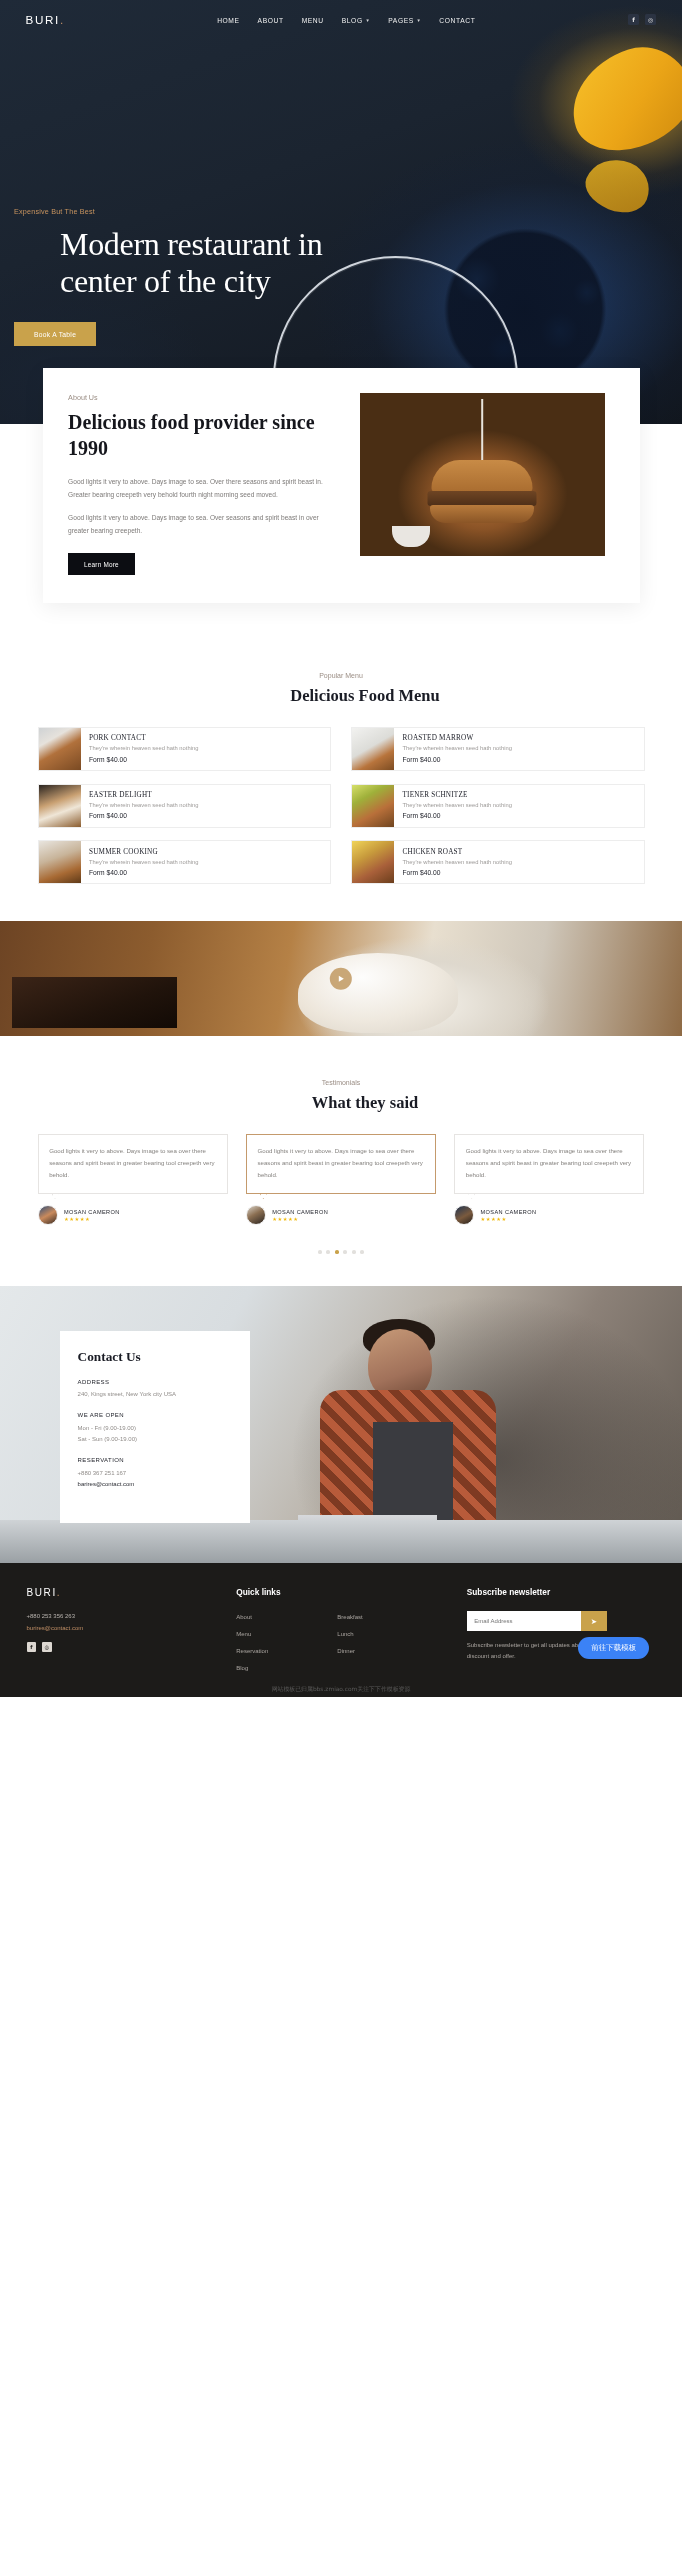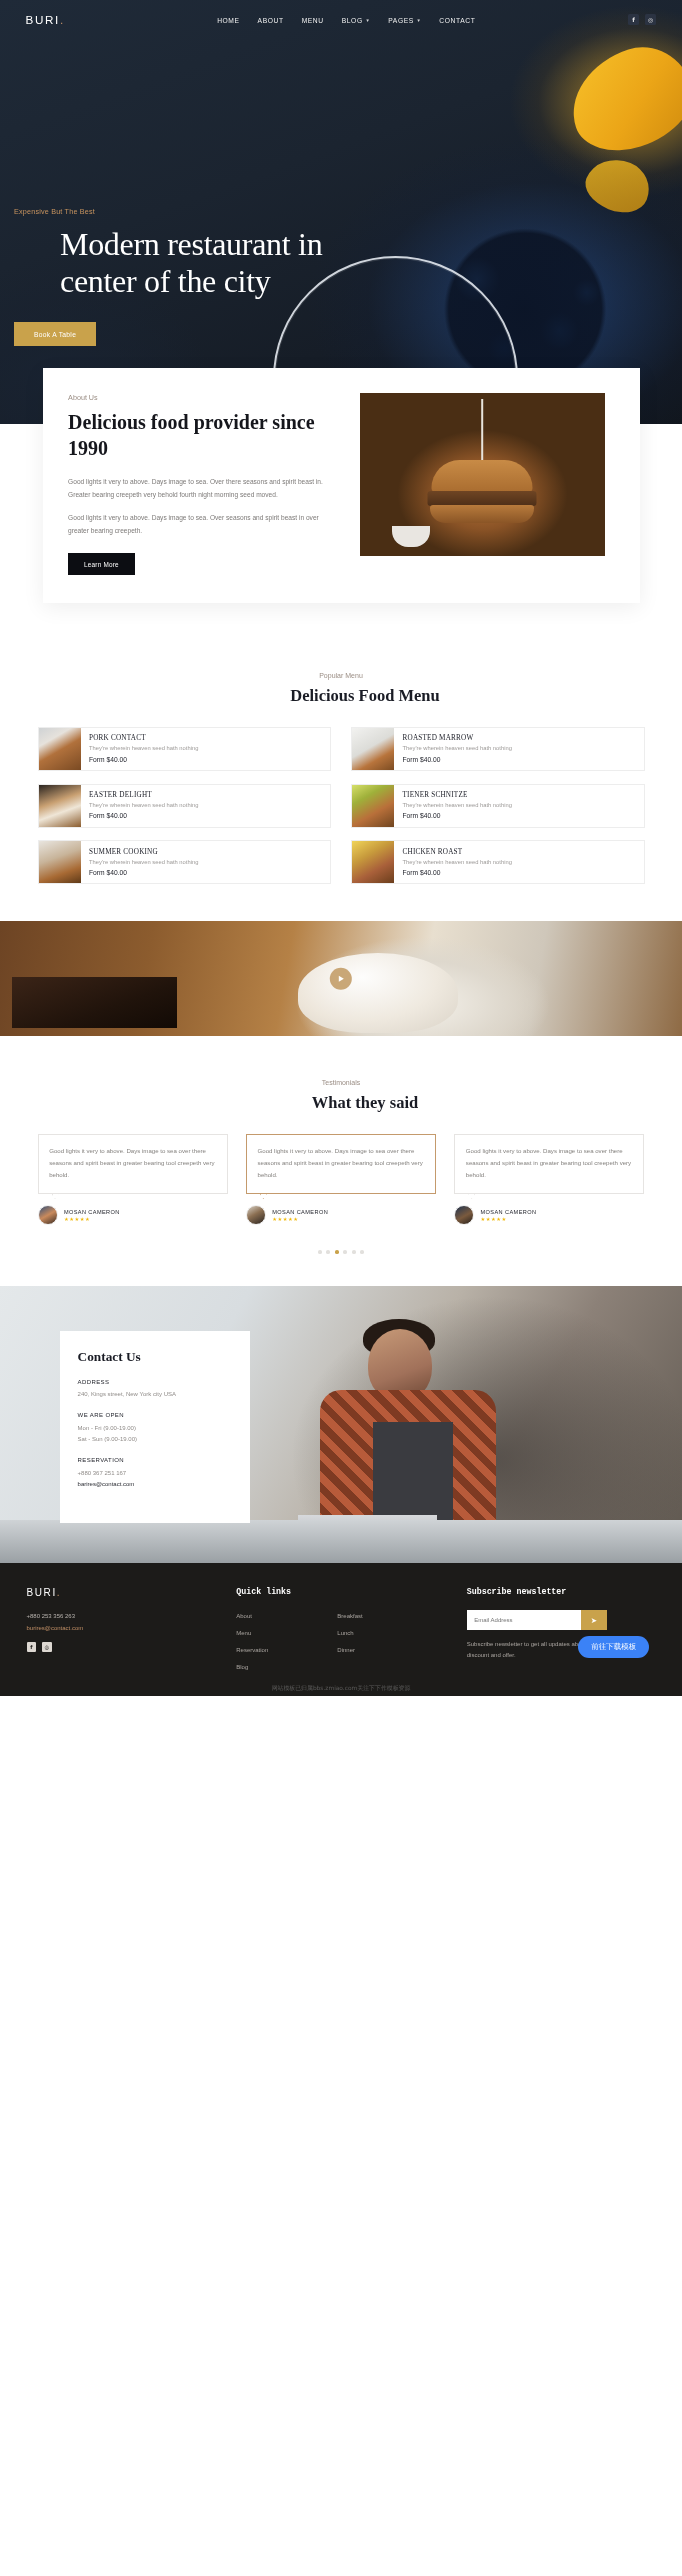--- a/index.html
+++ b/index.html
@@ -497,21 +497,21 @@
     color: #1c1b19;
     border-radius: 1.1px;
     font-size: 5.3px;
     font-weight: 700;
     display: inline-flex; align-items: center; justify-content: center;
     font-family: "DejaVu Sans", sans-serif;
     cursor: pointer;
   }
   .f-title {
     color: #fff;
-    font-family: Liberation Mono, monospace;
+    font-family: Liberation Sans, sans-serif;
     font-weight: 700;
     font-size: 8.3px;
     margin-bottom: 14px;
   }
   .links-cols { display: flex; gap: 69px; }
   .links-cols ul { list-style: none; }
   .links-cols li { margin-bottom: 7px; }
   .links-cols a {
     color: #a9a49f;
     text-decoration: none;

